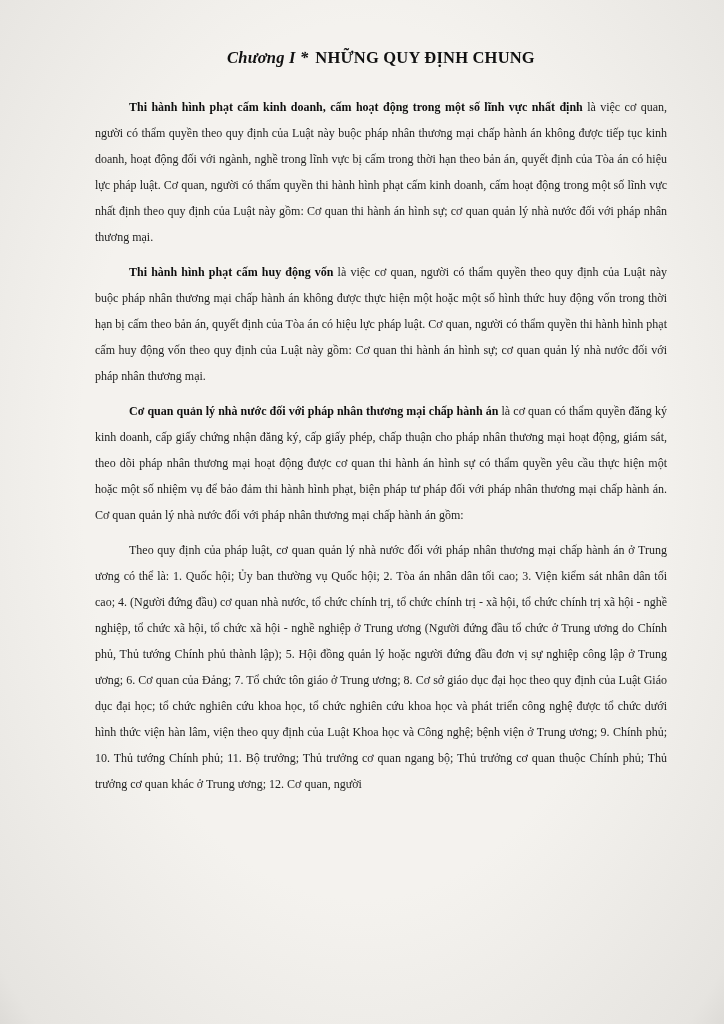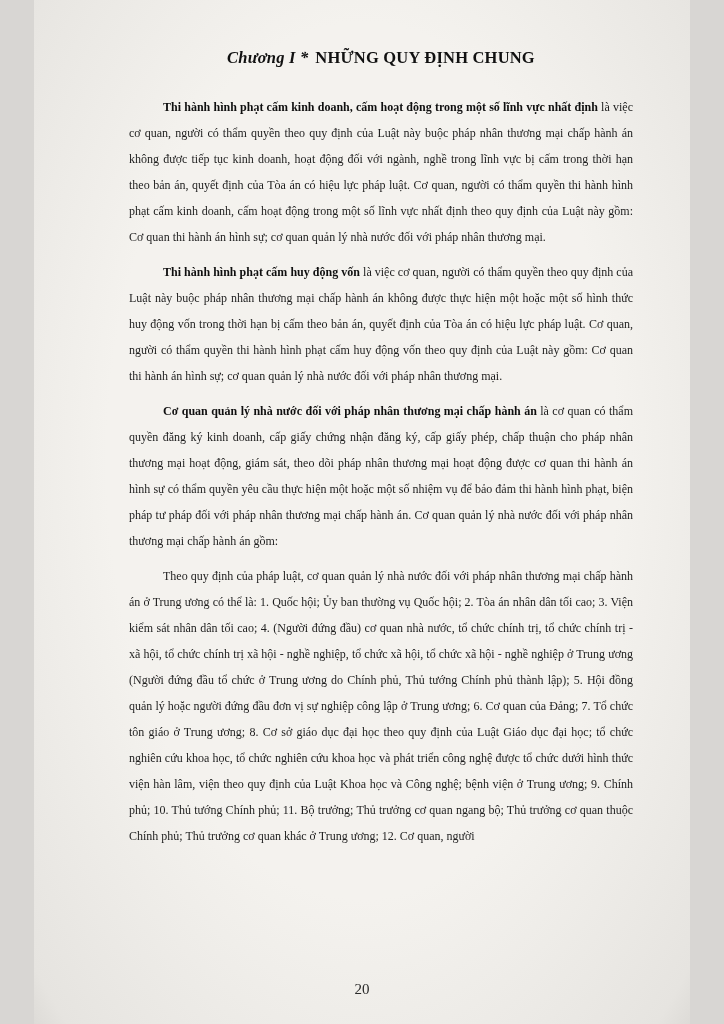--- a/index.html
+++ b/index.html
@@ -2,21 +2,21 @@
 <html lang="vi"><head>
 <meta charset="utf-8">
 <style>
   html, body {
     margin: 0;
     padding: 0;
     background: #d8d6d3;
   }
   .page {
     position: relative;
-    width: 656px;
+    width: 724px;
     height: 1024px;
     margin: 0 auto;
     box-sizing: border-box;
     padding: 48px 57px 0 95px;
     background: radial-gradient(ellipse at 50% 45%, #f4f2ee 55%, #e6e4e0 95%, #dddbd7 100%);
     color: #1c1c1c;
     font-family: "Liberation Serif", "DejaVu Serif", serif;
     overflow: hidden;
   }
   .title {
@@ -65,15 +65,14 @@
   <div class="body-text">
     <p><strong>Thi hành hình phạt cấm kinh doanh, cấm hoạt động trong một số lĩnh vực nhất định</strong><span> là việc cơ quan, người có thẩm quyền theo quy định của Luật này buộc pháp nhân thương mại chấp hành án không được tiếp tục kinh doanh, hoạt động đối với ngành, nghề trong lĩnh vực bị cấm trong thời hạn theo bản án, quyết định của Tòa án có hiệu lực pháp luật. Cơ quan, người có thẩm quyền thi hành hình phạt cấm kinh doanh, cấm hoạt động trong một số lĩnh vực nhất định theo quy định của Luật này gồm: Cơ quan thi hành án hình sự; cơ quan quản lý nhà nước đối với pháp nhân thương mại.</span></p>
 
     <p><strong>Thi hành hình phạt cấm huy động vốn</strong><span> là việc cơ quan, người có thẩm quyền theo quy định của Luật này buộc pháp nhân thương mại chấp hành án không được thực hiện một hoặc một số hình thức huy động vốn trong thời hạn bị cấm theo bản án, quyết định của Tòa án có hiệu lực pháp luật. Cơ quan, người có thẩm quyền thi hành hình phạt cấm huy động vốn theo quy định của Luật này gồm: Cơ quan thi hành án hình sự; cơ quan quản lý nhà nước đối với pháp nhân thương mại.</span></p>
 
     <p><strong>Cơ quan quản lý nhà nước đối với pháp nhân thương mại chấp hành án</strong><span> là cơ quan có thẩm quyền đăng ký kinh doanh, cấp giấy chứng nhận đăng ký, cấp giấy phép, chấp thuận cho pháp nhân thương mại hoạt động, giám sát, theo dõi pháp nhân thương mại hoạt động được cơ quan thi hành án hình sự có thẩm quyền yêu cầu thực hiện một hoặc một số nhiệm vụ để bảo đảm thi hành hình phạt, biện pháp tư pháp đối với pháp nhân thương mại chấp hành án. Cơ quan quản lý nhà nước đối với pháp nhân thương mại chấp hành án gồm:</span></p>
 
     <p><strong></strong><span>Theo quy định của pháp luật, cơ quan quản lý nhà nước đối với pháp nhân thương mại chấp hành án ở Trung ương có thể là: 1. Quốc hội; Ủy ban thường vụ Quốc hội; 2. Tòa án nhân dân tối cao; 3. Viện kiểm sát nhân dân tối cao; 4. (Người đứng đầu) cơ quan nhà nước, tổ chức chính trị, tổ chức chính trị - xã hội, tổ chức chính trị xã hội - nghề nghiệp, tổ chức xã hội, tổ chức xã hội - nghề nghiệp ở Trung ương (Người đứng đầu tổ chức ở Trung ương do Chính phủ, Thủ tướng Chính phủ thành lập); 5. Hội đồng quản lý hoặc người đứng đầu đơn vị sự nghiệp công lập ở Trung ương; 6. Cơ quan của Đảng; 7. Tổ chức tôn giáo ở Trung ương; 8. Cơ sở giáo dục đại học theo quy định của Luật Giáo dục đại học; tổ chức nghiên cứu khoa học, tổ chức nghiên cứu khoa học và phát triển công nghệ được tổ chức dưới hình thức viện hàn lâm, viện theo quy định của Luật Khoa học và Công nghệ; bệnh viện ở Trung ương; 9. Chính phủ; 10. Thủ tướng Chính phủ; 11. Bộ trưởng; Thủ trưởng cơ quan ngang bộ; Thủ trưởng cơ quan thuộc Chính phủ; Thủ trưởng cơ quan khác ở Trung ương; 12. Cơ quan, người</span></p>
   </div>
 
-  <div class="page-number">20</div>
 
 </div>
 
 </body></html>

